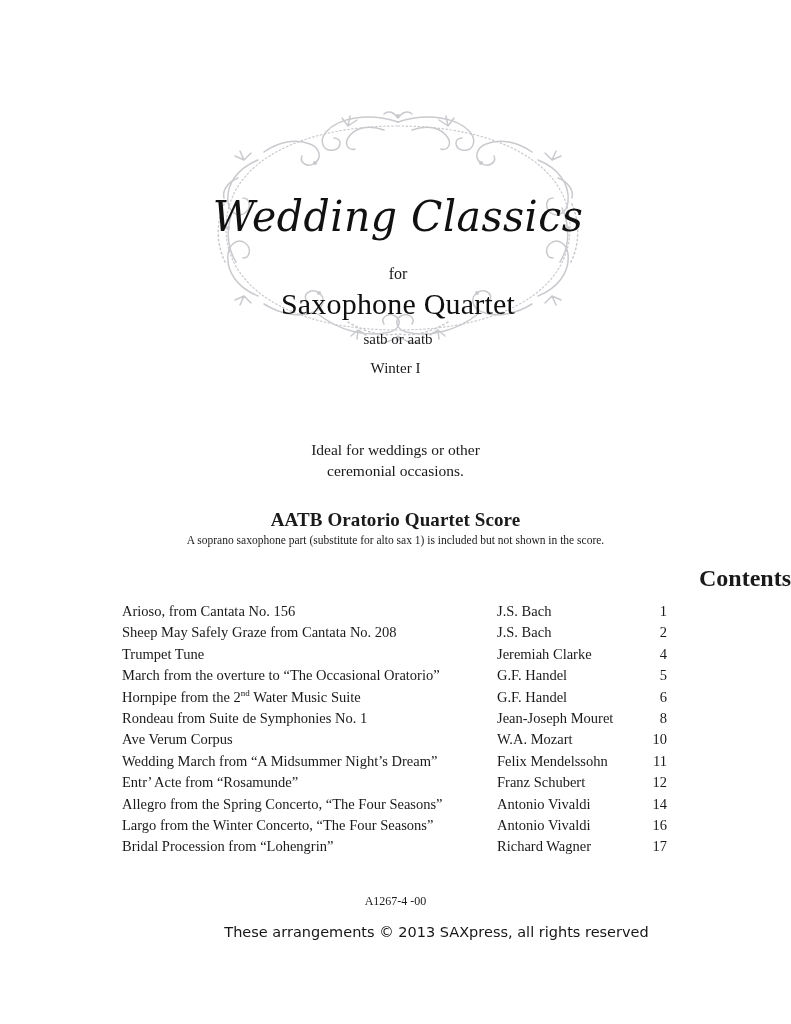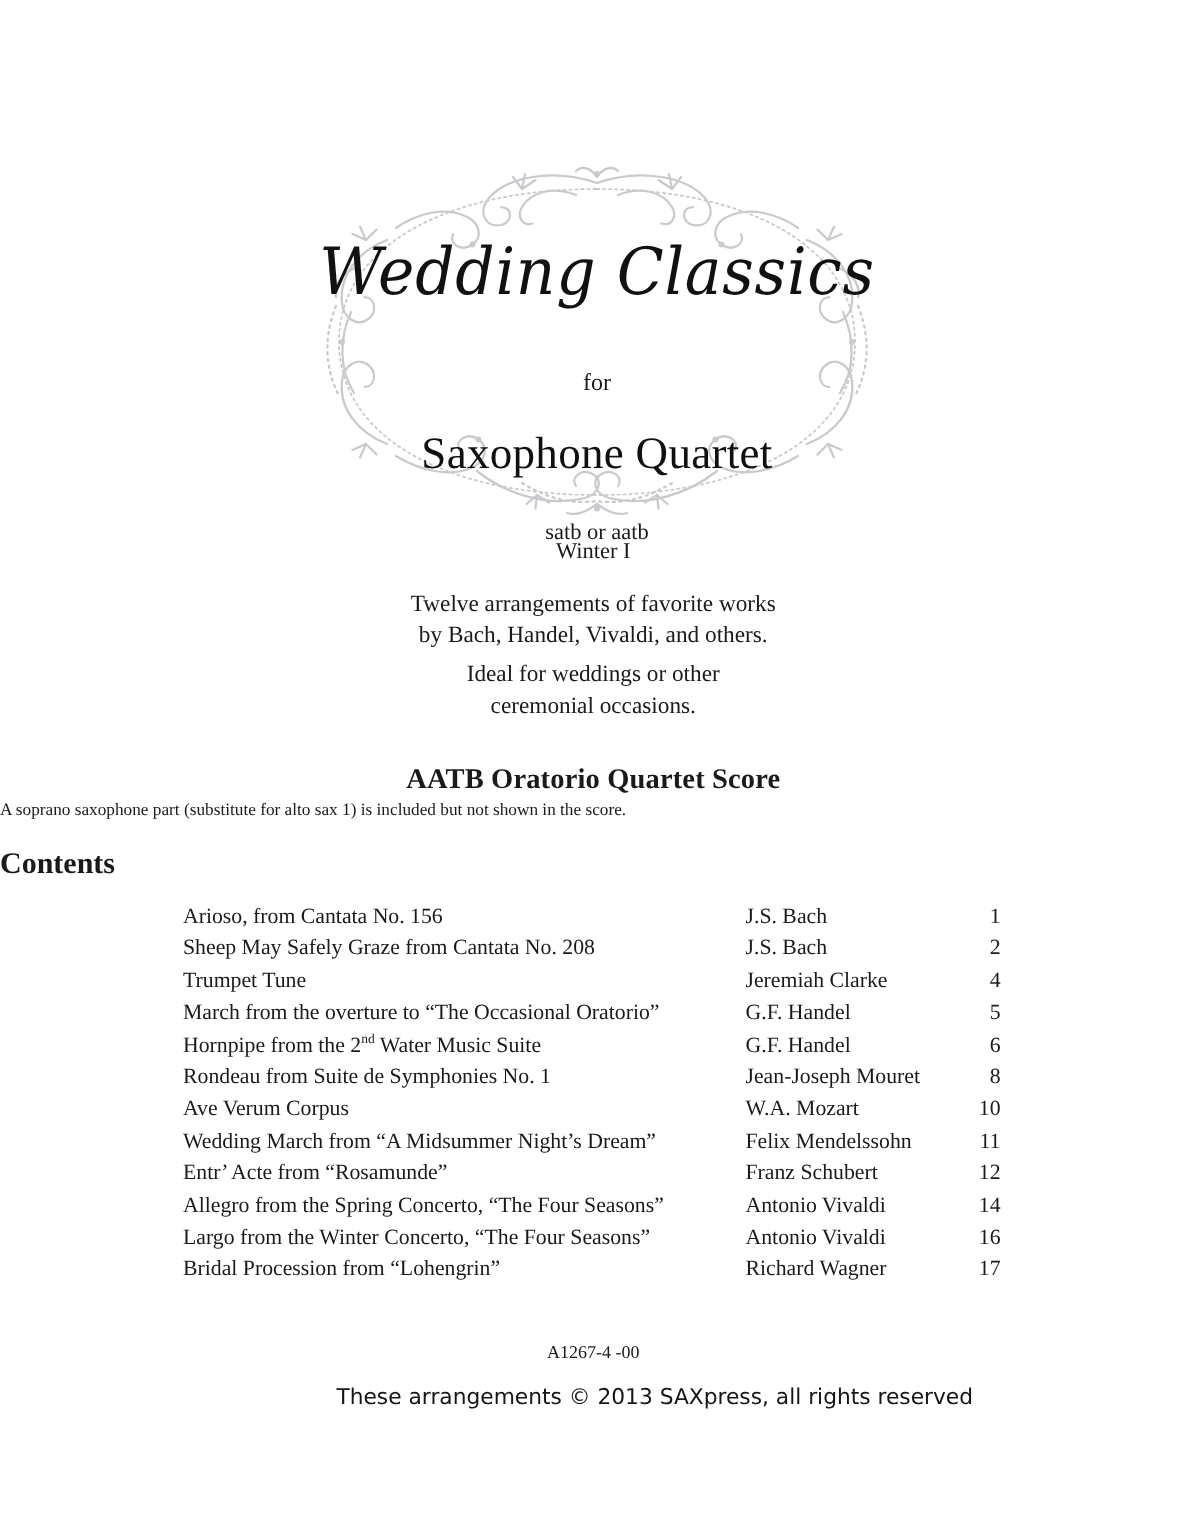--- a/index.html
+++ b/index.html
@@ -33,27 +33,27 @@
   }
   .cartouche-frame {
     position: absolute;
     inset: 0;
     width: 100%;
     height: 100%;
   }
   .title-stack {
     position: absolute;
     left: 0;
-    top: 16px;
+    top: 0;
     width: 100%;
     height: 100%;
     display: flex;
     flex-direction: column;
     align-items: center;
-    justify-content: space-between;
+    justify-content: flex-end;
     padding-top: 36px;
     box-sizing: border-box;
   }
   .title-script {
     font-family: "DejaVu Serif", "Liberation Serif", serif;
     font-style: italic;
     font-size: 41px;
     line-height: 1.05;
     letter-spacing: 0.5px;
     color: #111111;
@@ -118,31 +118,32 @@
     text-align: center;
     font-size: 19px;
     font-weight: bold;
     letter-spacing: 0.1px;
   }
   .score-note {
     position: absolute;
     top: 534px;
     left: 0;
     width: 100%;
+    text-align: center;
     font-size: 11.5px;
   }
 
   
   .contents-heading {
     position: absolute;
     top: 565px;
     left: 0;
     width: 100%;
-    text-align: left;
-    font-size: 20px;
+    text-align: right;
+    font-size: 24px;
     font-weight: bold;
   }
   .contents-table {
     position: absolute;
     top: 604px;
     left: 122px;
     width: 545px;
     border-collapse: collapse;
   }
   .contents-table td {
@@ -259,24 +260,20 @@
     <div class="title-stack">
       <div class="title-script">Wedding Classics</div>
       <div class="title-for">for</div>
       <div class="title-main">Saxophone Quartet</div>
       <div class="title-voicing">satb or aatb</div>
     </div>
   </div>
 
   <div class="volume">Winter I</div>
 
-  <div class="blurb">
-    <div>Twelve arrangements of favorite works</div>
-    <div>by Bach, Handel, Vivaldi, and others.</div>
-  </div>
   <div class="blurb-2">
     <div>Ideal for weddings or other</div>
     <div>ceremonial occasions.</div>
   </div>
 
   <div class="score-heading">AATB Oratorio Quartet Score</div>
   <div class="score-note">A soprano saxophone part (substitute for alto sax 1) is included but not shown in the score.</div>
 
   <div class="contents-heading">Contents</div>
 

